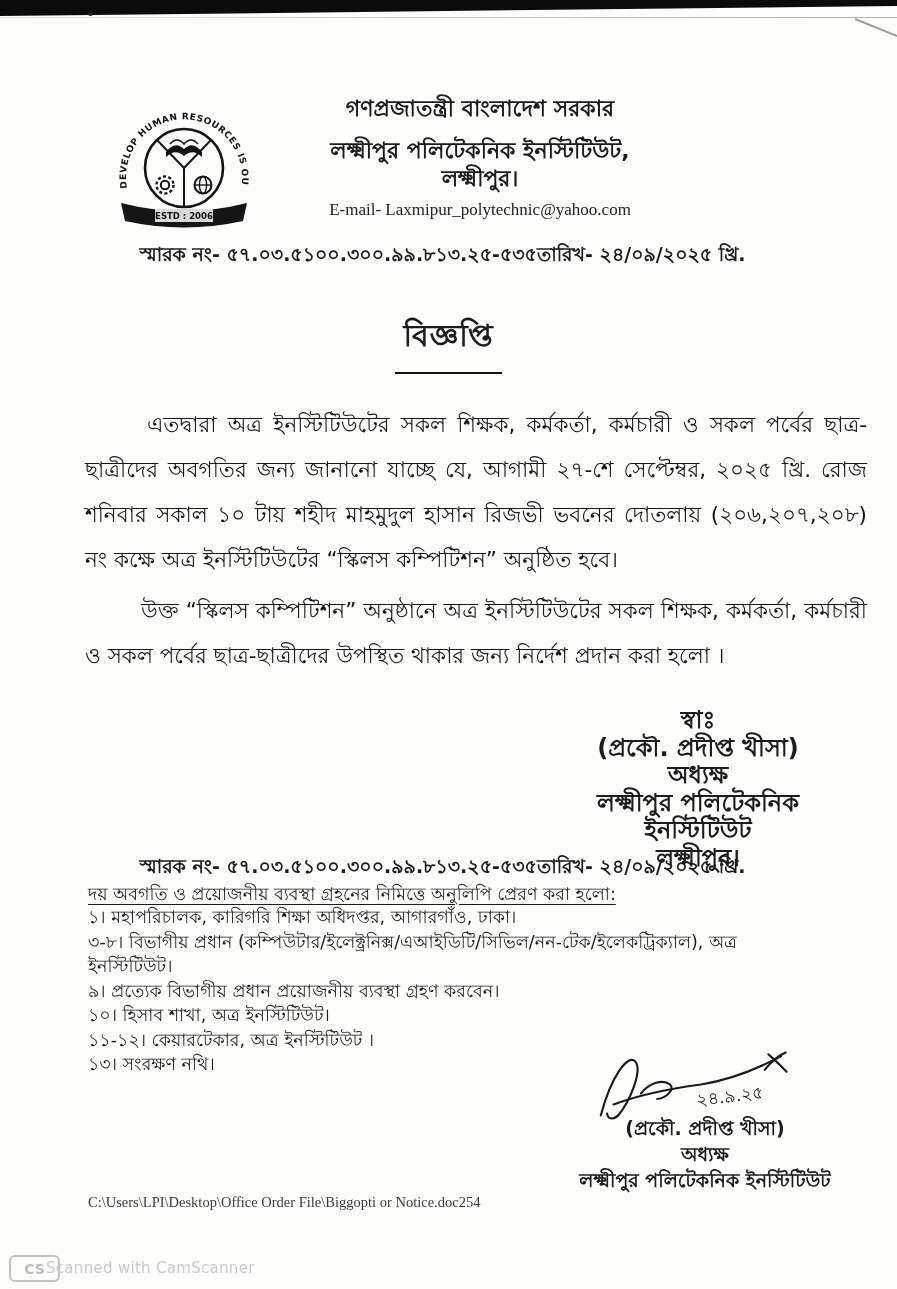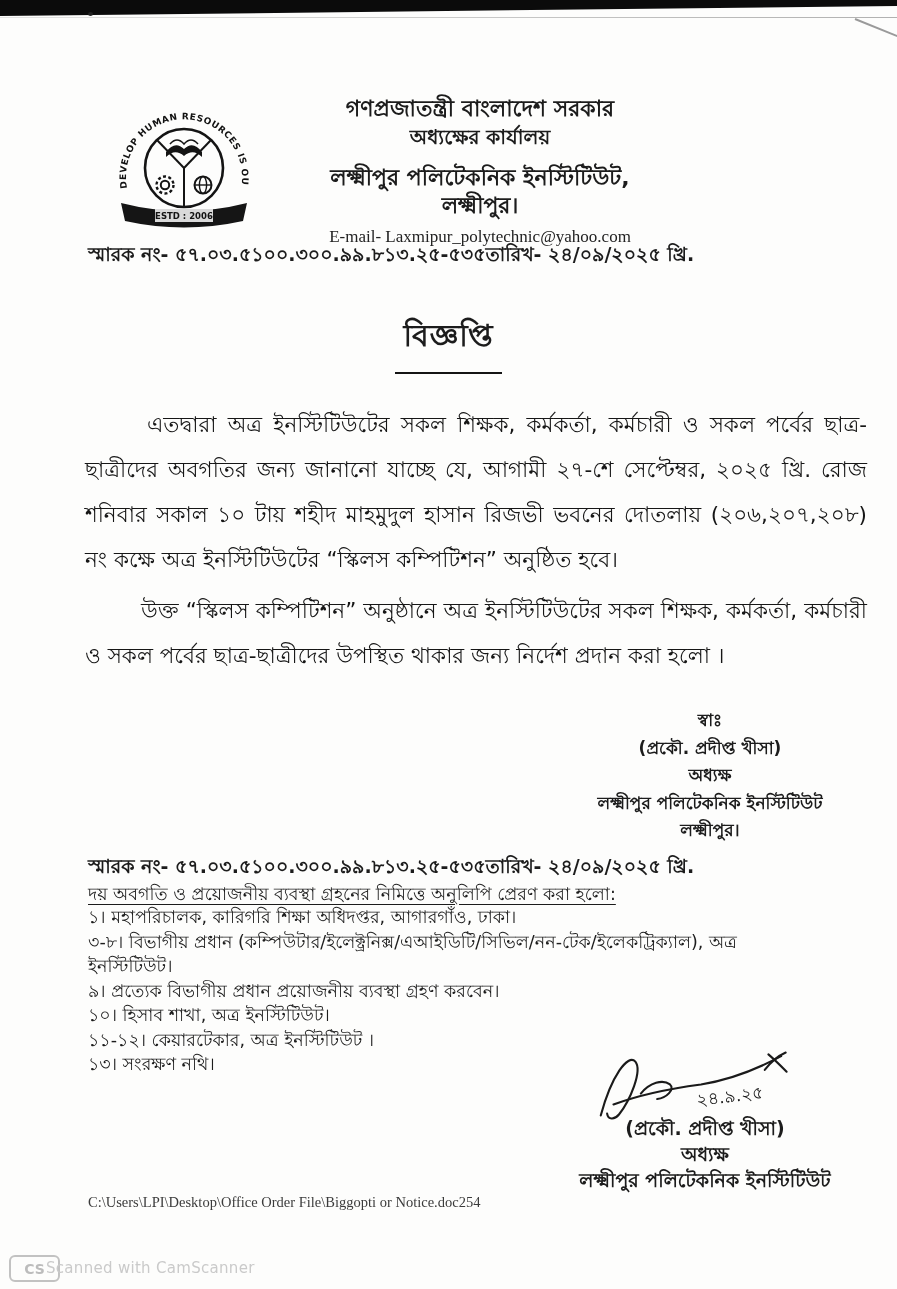--- a/index.html
+++ b/index.html
@@ -27,39 +27,39 @@
 
   
   .logo { position:absolute; left:103px; top:88px; width:162px; height:142px; }
   .header-text { position:absolute; left:295px; top:95px; width:370px; text-align:center; }
   .h-govt { font-size:22px; font-weight:bold; line-height:28px; }
   .h-office { font-size:20px; font-weight:bold; line-height:26px; margin-top:1px; }
   .h-inst { font-size:22px; font-weight:bold; line-height:28px; margin-top:14px; }
   .h-email { font-family:"Liberation Serif", serif; font-size:17px; line-height:24px; margin-top:5px; font-weight:normal; color:#222; }
 
   
-  .memo-row { position:absolute; left:88px; right:0; display:flex; justify-content:flex-start; font-weight:bold; font-size:19px; }
+  .memo-row { position:absolute; left:88px; right:0; display:flex; justify-content:center; font-weight:bold; font-size:19px; }
   .memo-row .memo-date { margin-right:100px; }
   .memo-top { top:240px; }
   .memo-bottom { top:852px; }
 
   
   .title-wrap { position:absolute; top:312px; left:0; width:100%; text-align:center; }
   .title-wrap span {
     font-size:30px; font-weight:bold; letter-spacing:1px;
     border-bottom:2.5px solid #141414; padding:0 8px 19px;
   }
 
   
   .para { position:absolute; left:85px; width:782px; font-size:21.5px; line-height:45px; text-align:justify; color:#161616; }
   .para-1 { top:402px; text-indent:62px; }
   .para-2 { top:588px; text-indent:56px; }
 
   
-  .sig-top { position:absolute; top:707px; left:552px; width:316px; text-align:center; font-weight:bold; font-size:17px; line-height:27.5px; }
+  .sig-top { position:absolute; top:707px; left:540px; width:316px; text-align:center; font-weight:bold; font-size:24px; line-height:27.5px; }
   .sig-bottom { position:absolute; top:1115px; left:540px; width:330px; text-align:center; font-weight:bold; font-size:19px; line-height:26px; }
   .sig-scribble { position:absolute; left:578px; top:1048px; width:235px; height:82px; }
 
   
   .dist-heading { position:absolute; left:88px; top:881px; font-size:17.5px; font-weight:500; text-decoration:underline; text-underline-offset:4px; }
   .dist-list { position:absolute; left:88px; top:905px; width:720px; font-size:17.5px; line-height:24.5px; list-style:none; }
 
   
   .file-path { position:absolute; left:88px; top:1194px; font-family:"Liberation Serif", serif; font-size:14.5px; color:#3b3b3b; }
 
@@ -112,21 +112,20 @@
 
     <g>
       <path d="M18,115 Q81,131 144,115 L140,133 Q81,146 22,133 Z" fill="#151515"></path>
       <rect x="52" y="121" width="58" height="13" fill="#d9d9d9"></rect>
       <text x="81" y="131" text-anchor="middle" font-size="8.5" font-weight="bold" fill="#141414">ESTD : 2006</text>
     </g>
   </svg>
 
   <div class="header-text">
     <div class="h-govt">গণপ্রজাতন্ত্রী বাংলাদেশ সরকার</div>
-    <div class="h-office">অধ্যক্ষের কার্যালয়</div>
     <div class="h-inst">লক্ষ্মীপুর পলিটেকনিক ইনস্টিটিউট, লক্ষ্মীপুর।</div>
     <div class="h-email">E-mail- Laxmipur_polytechnic@yahoo.com</div>
   </div>
 
   <div class="memo-row memo-top">
     <span class="memo-no">স্মারক নং- ৫৭.০৩.৫১০০.৩০০.৯৯.৮১৩.২৫-৫৩৫</span>
     <span class="memo-date">তারিখ- ২৪/০৯/২০২৫ খ্রি.</span>
   </div>
 
   <div class="title-wrap">

